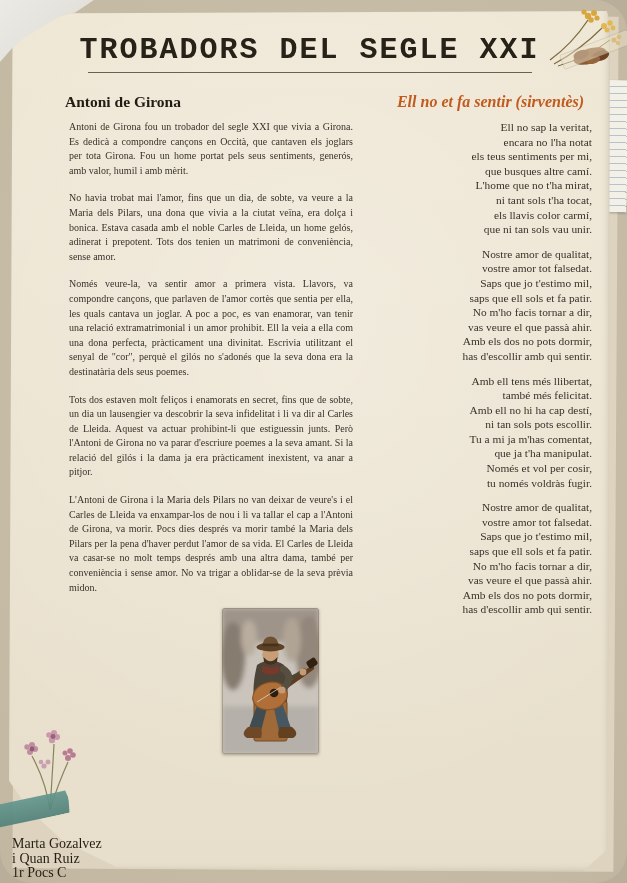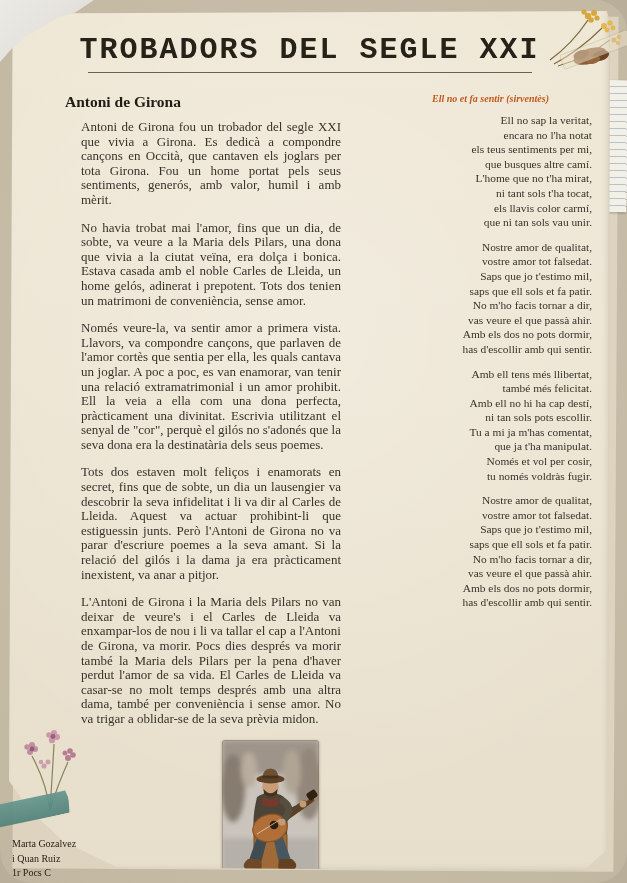--- a/index.html
+++ b/index.html
@@ -23,29 +23,29 @@
     box-shadow:inset -7px 0 9px -7px rgba(0,0,0,.22), inset 0 -6px 8px -6px rgba(0,0,0,.15);
     filter:drop-shadow(1px 2px 3px rgba(60,50,35,.35));
     overflow:hidden;}
   .title{font-family:"Liberation Mono","DejaVu Sans Mono",monospace;font-weight:700;
     font-size:30px;letter-spacing:2px;text-align:center;color:#262218;margin:22px 0 0;}
   .title-rule{width:444px;height:1px;background:#6a6152;margin:5px auto 0;}
   .columns{display:flex;gap:32px;padding:20px 18px 0 56px;}
   .col-left{width:292px;flex:none;}
   .col-right{flex:1;min-width:0;}
   h2{font-size:15.5px;color:#211d15;margin:0 0 9px;font-weight:700;}
-  .col-left p{font-size:13px;line-height:14.6px;text-align:justify;
-    color:#37322a;margin:0 16px 13px;}
-  .poem-heading{color:#c05a1d;font-style:italic;text-align:center;font-size:10px;margin:0 0 9px;}
+  .col-left p{font-size:10px;line-height:14.6px;text-align:justify;
+    color:#37322a;margin:0 4px 13px;}
+  .poem-heading{color:#c05a1d;font-style:italic;text-align:center;font-size:16px;margin:0 0 9px;}
   .stanza{font-size:11.4px;line-height:14.6px;text-align:right;color:#37322a;
     white-space:pre-line;margin:0 0 10px;}
   .photo{width:97px;height:146px;margin:4px 38px 0 auto;border-radius:2px;
     box-shadow:0 1px 3px rgba(40,30,15,.35);overflow:hidden;}
   .credits{position:absolute;left:12px;top:837px;z-index:5;
-    font-size:10px;line-height:14.5px;color:#241d12;}
+    font-size:14px;line-height:14.5px;color:#241d12;}
   .torn-topleft{position:absolute;left:0;top:0;width:94px;height:62px;z-index:4;
     background:linear-gradient(135deg,#eceae5,#dcdad2);
     clip-path:polygon(0 0,100% 0,80% 20%,62% 28%,44% 44%,28% 58%,14% 76%,0 100%);
     filter:drop-shadow(1px 1px 1.5px rgba(0,0,0,.25));}
   .deco-topright{position:absolute;left:538px;top:0;width:89px;height:88px;z-index:4;}
   .deco-bottomflower{position:absolute;left:16px;top:722px;width:72px;height:92px;z-index:4;}
   .teal-tape{position:absolute;left:-6px;top:797px;width:76px;height:24px;z-index:4;
     background:linear-gradient(rgba(101,151,142,.92), rgba(80,128,120,.92));
     transform:rotate(-13deg);
     clip-path:polygon(2% 0,98% 6%,100% 40%,97% 100%,3% 94%,0 55%);

